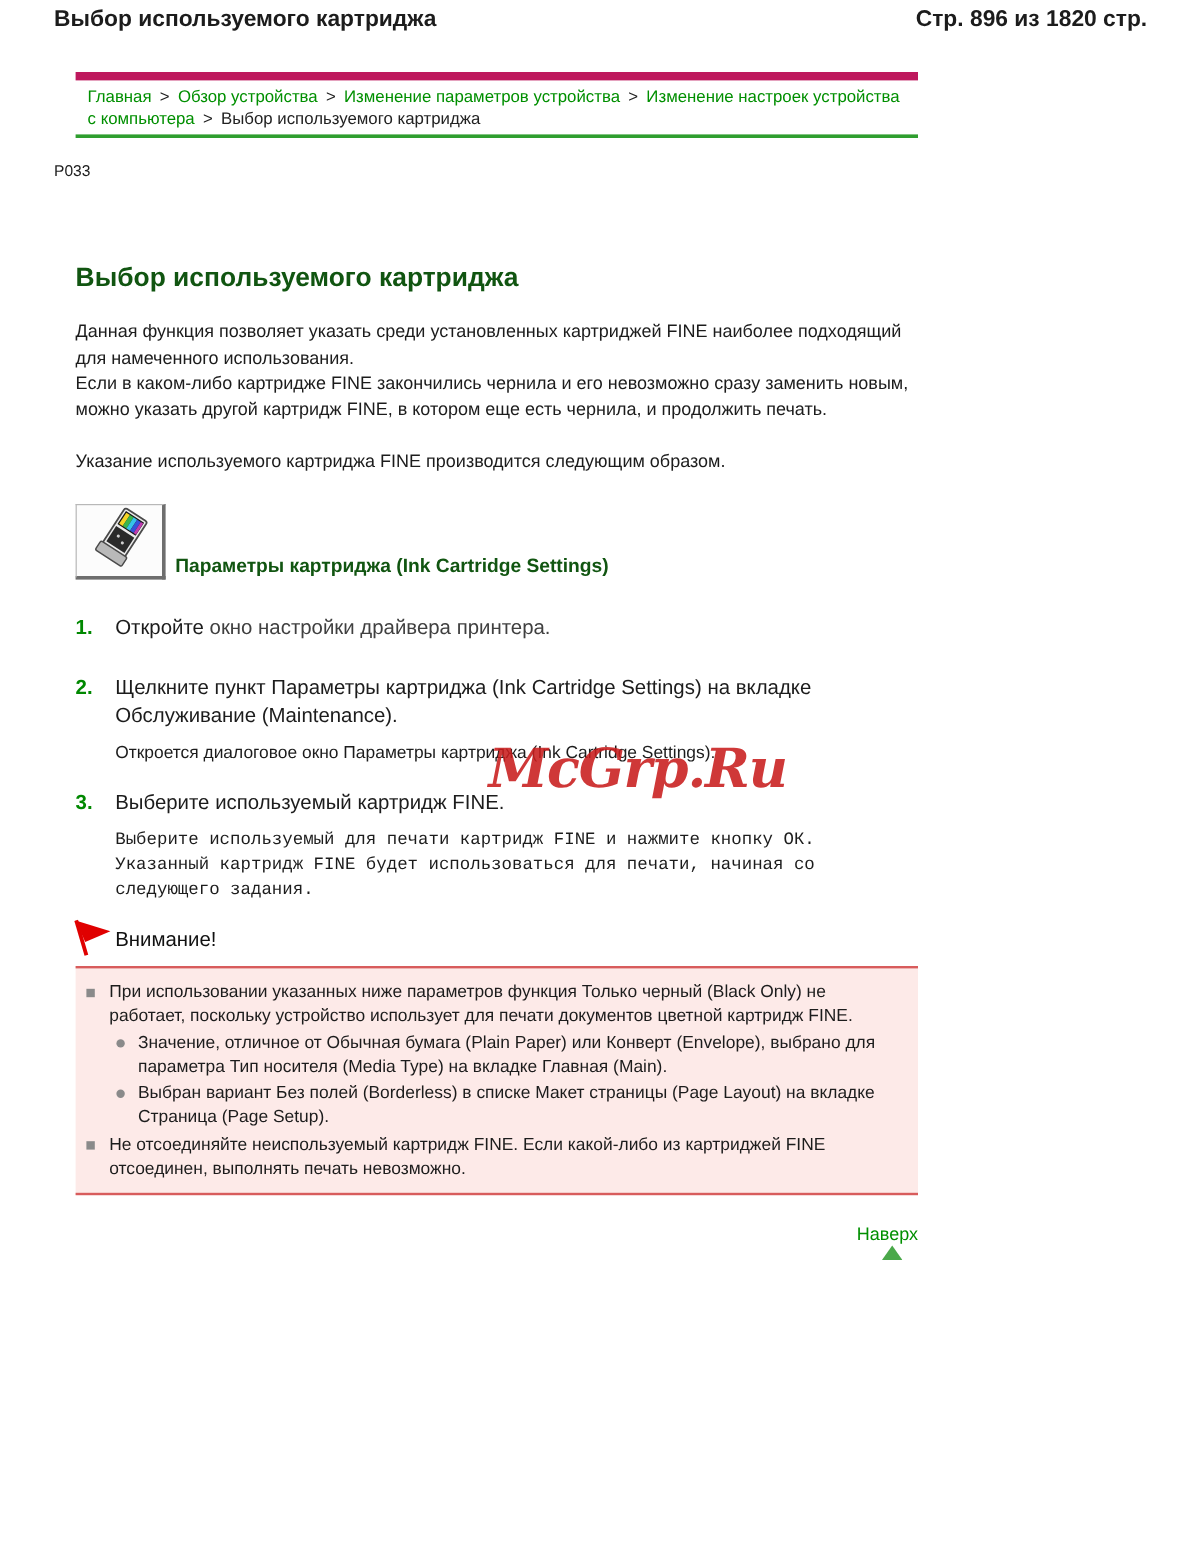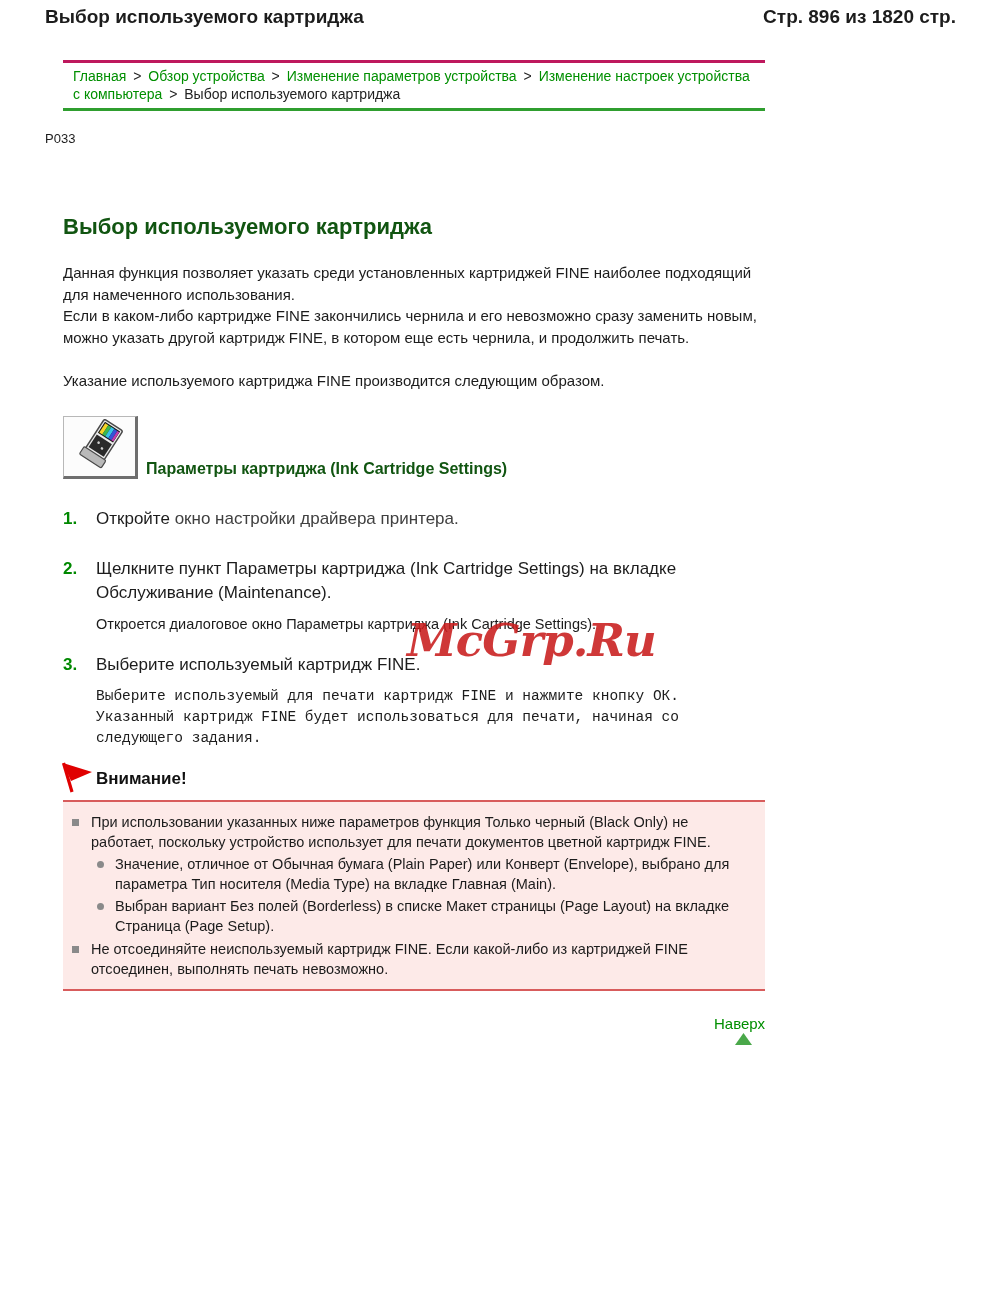--- a/index.html
+++ b/index.html
@@ -18,21 +18,21 @@
     display: flex; justify-content: space-between; align-items: flex-start;
     padding: 6px 44px 0 45px;
     font-size: 19px; font-weight: 600;
   }
   .topbar .pageinfo { font-weight: 600; }
 
   
   .breadcrumb {
     margin: 32px 0 0 63px;
     width: 702px;
-    border-top: 3px solid #be185d;
+    border-top: 7px solid #be185d;
     border-bottom: 3px solid #2f9e2f;
     padding: 4px 10px 5px 10px;
     font-size: 14px; line-height: 18px;
     color: #222;
   }
   .breadcrumb a { color: #008f00; text-decoration: none; cursor: pointer; }
   .breadcrumb .sep { color: #222; margin: 0 3px; }
   .breadcrumb .current { color: #222; }
 
   .pid { margin: 20px 0 0 45px; font-size: 13px; }
@@ -75,21 +75,21 @@
     width: 33px; flex: none; line-height: 24px;
   }
   .step-body { font-size: 17px; line-height: 24px; width: 660px; }
   .glink { color: #404040; text-decoration: none; cursor: pointer; }
   .step-note { margin-top: 9px; font-size: 14.5px; line-height: 21px; }
   .step-note .nline { display: block; font-family: Liberation Mono, monospace; }
 
   
   .warning-head { margin-top: 12px; display: flex; align-items: center; }
   .warning-flag { flex: none; margin-left: -2px; }
-  .warning-title { font-weight: bold; font-size: 17px; margin-left: 3px; color: #111; }
+  .warning-title { font-weight: normal; font-size: 17px; margin-left: 3px; color: #111; }
   .warning-box {
     margin-top: 3px;
     background: #fdeae8;
     border-top: 2px solid #d85c5c;
     border-bottom: 2px solid #d85c5c;
     padding: 7px 12px 10px 4px;
   }
   .warning-box ul { margin: 0; padding: 0; list-style: none; }
   .warning-box li {
     position: relative; font-size: 14.5px; line-height: 20px; color: #1c1c1c;

